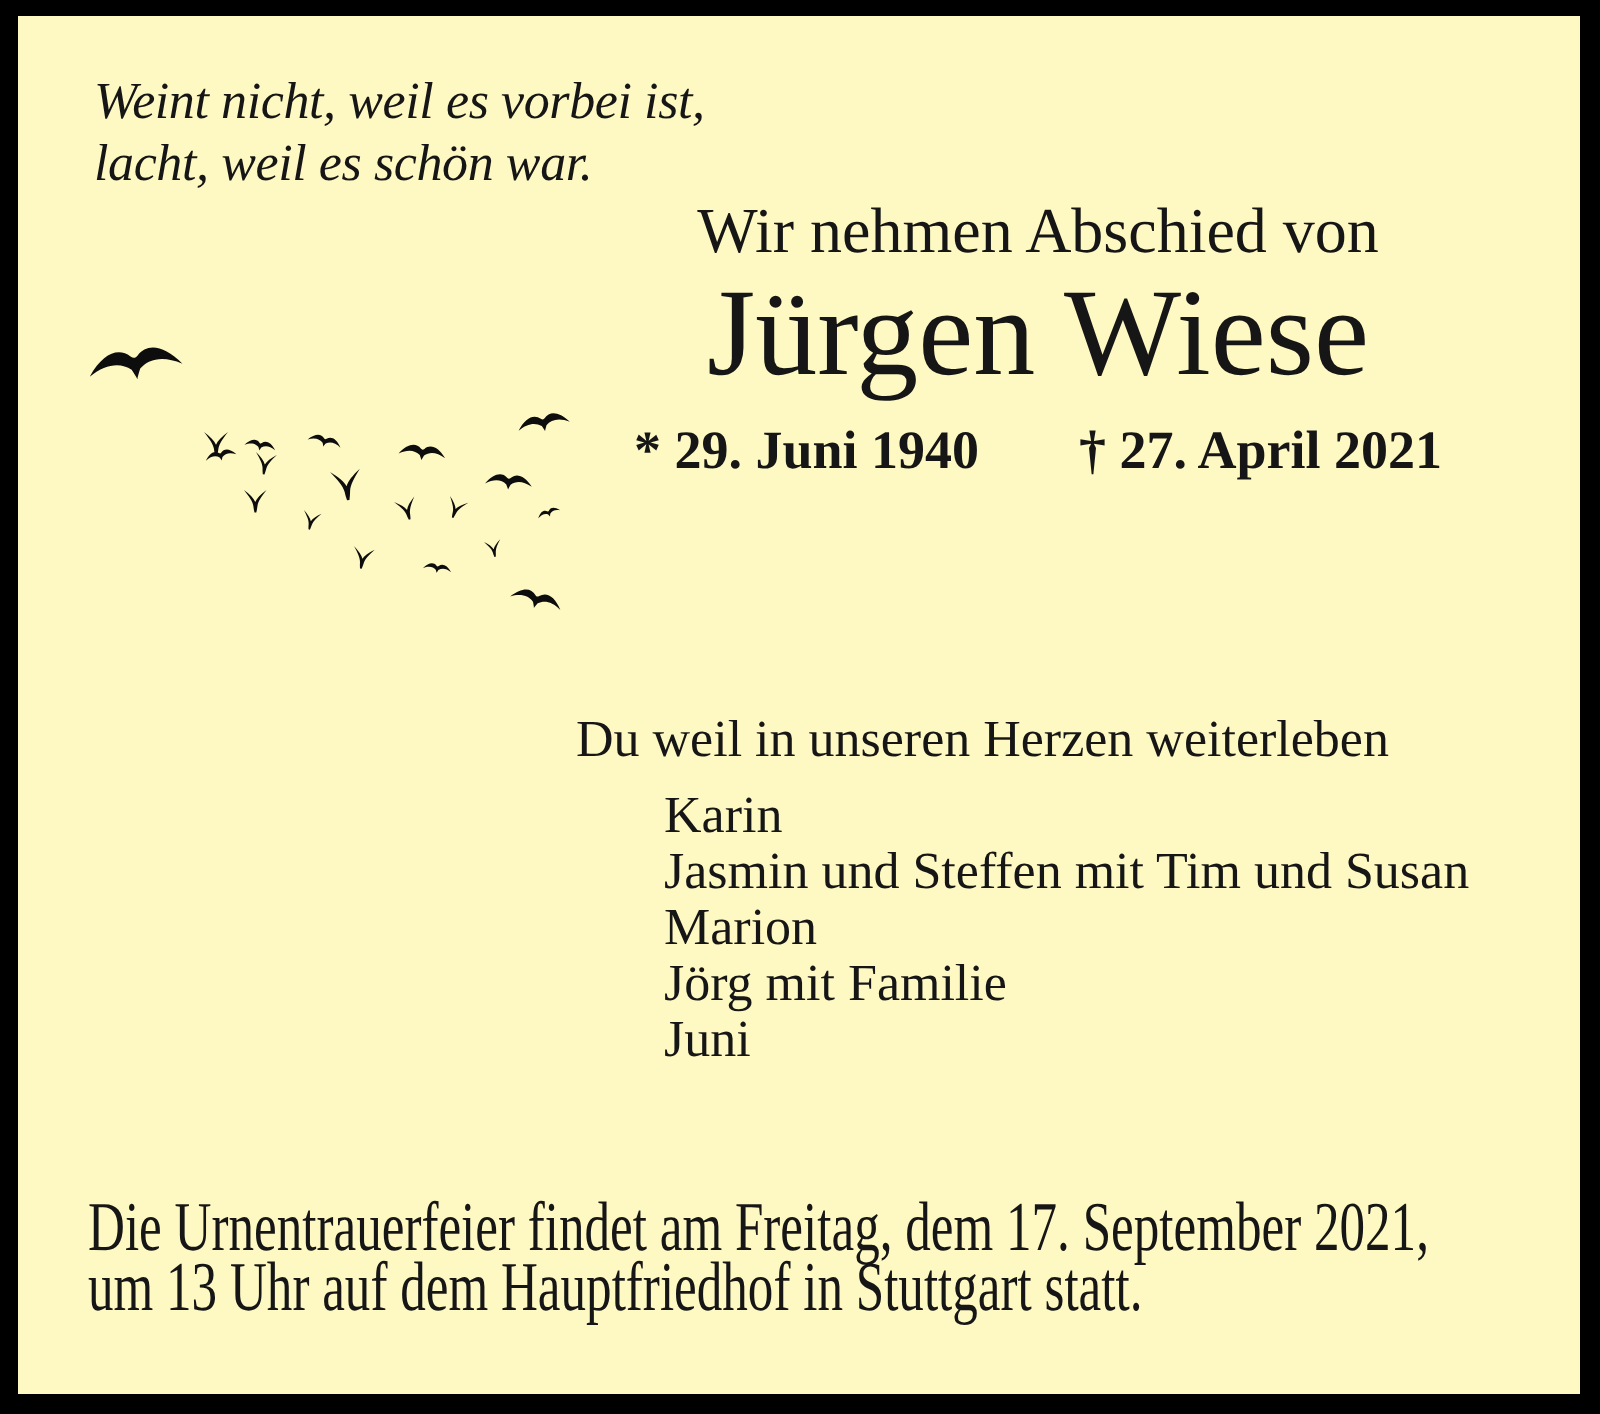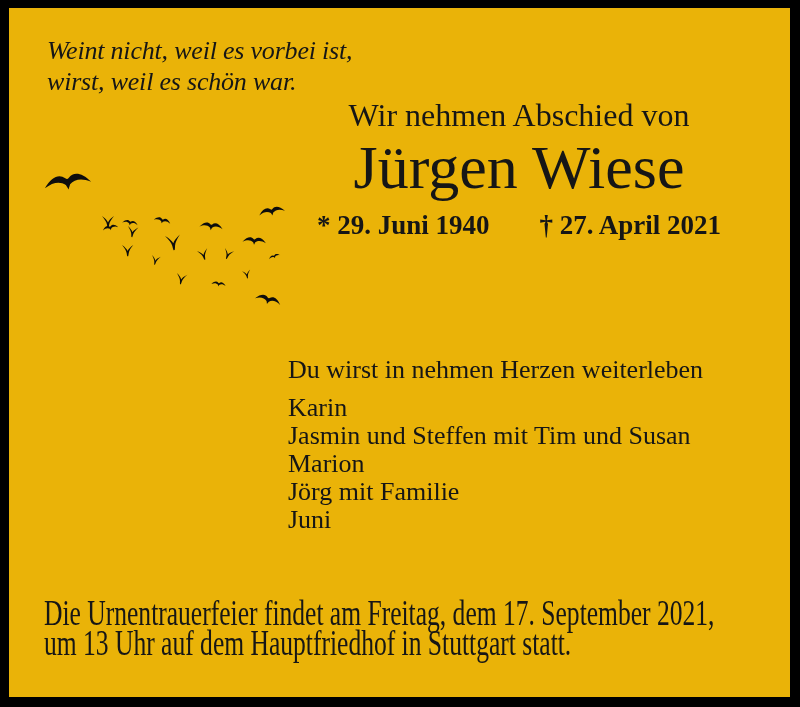--- a/index.html
+++ b/index.html
@@ -9,21 +9,21 @@
     height: 707px;
     background: #000000;
     overflow: hidden;
   }
   .paper {
     position: absolute;
     left: 9px;
     top: 8px;
     width: 781px;
     height: 689px;
-    background: #eab308;
+    background: #fef9c3;
     color: #161616;
     font-family: "Liberation Serif", "DejaVu Serif", serif;
   }
   .epigraph {
     position: absolute;
     left: 38px;
     top: 27px;
     font-style: italic;
     font-size: 26px;
     line-height: 31px;
@@ -77,40 +77,40 @@
   .tribute {
     line-height: 32px;
     white-space: nowrap;
   }
   .mourners {
     list-style: none;
     margin: 8px 0 0 0;
     padding: 0;
     line-height: 28px;
   }
-  .mourners li { white-space: nowrap; }
+  .mourners li { white-space: nowrap; margin-left: 44px; }
   .funeral {
     position: absolute;
     left: 35px;
     top: 591px;
     font-size: 35px;
     line-height: 30px;
     transform: scaleX(0.73);
     transform-origin: 0 0;
     white-space: nowrap;
   }
 </style>
 </head>
 <body>
 
 <div class="paper">
 
   <div class="epigraph">
     <div>Weint nicht, weil es vorbei ist,</div>
-    <div>wirst, weil es schön war.</div>
+    <div>lacht, weil es schön war.</div>
   </div>
 
   <div class="header-block">
     <div class="intro">Wir nehmen Abschied von</div>
     <h1 class="deceased-name">Jürgen Wiese</h1>
     <div class="dates">
       <span>* 29. Juni 1940</span>
       <span>† 27. April 2021</span>
     </div>
   </div>
@@ -137,21 +137,21 @@
       <use href="#b2" transform="translate(190 82) rotate(20) scale(0.65)"></use>
       <use href="#b1" transform="translate(233 90) rotate(-20) scale(0.45)"></use>
       <use href="#b2" transform="translate(142 107) rotate(10) scale(0.7)"></use>
       <use href="#b1" transform="translate(177 114) rotate(8) scale(0.55)"></use>
       <use href="#b2" transform="translate(207 105) rotate(-10) scale(0.55)"></use>
       <use href="#b1" transform="translate(222 125) rotate(15) scale(1.0)"></use>
     </svg>
   </div>
 
   <div class="main-block">
-    <div class="tribute">Du wirst in nehmen Herzen weiterleben</div>
+    <div class="tribute">Du weil in unseren Herzen weiterleben</div>
     <ul class="mourners">
       <li>Karin</li>
       <li>Jasmin und Steffen mit Tim und Susan</li>
       <li>Marion</li>
       <li>Jörg mit Familie</li>
       <li>Juni</li>
     </ul>
   </div>
 
   <div class="funeral">

